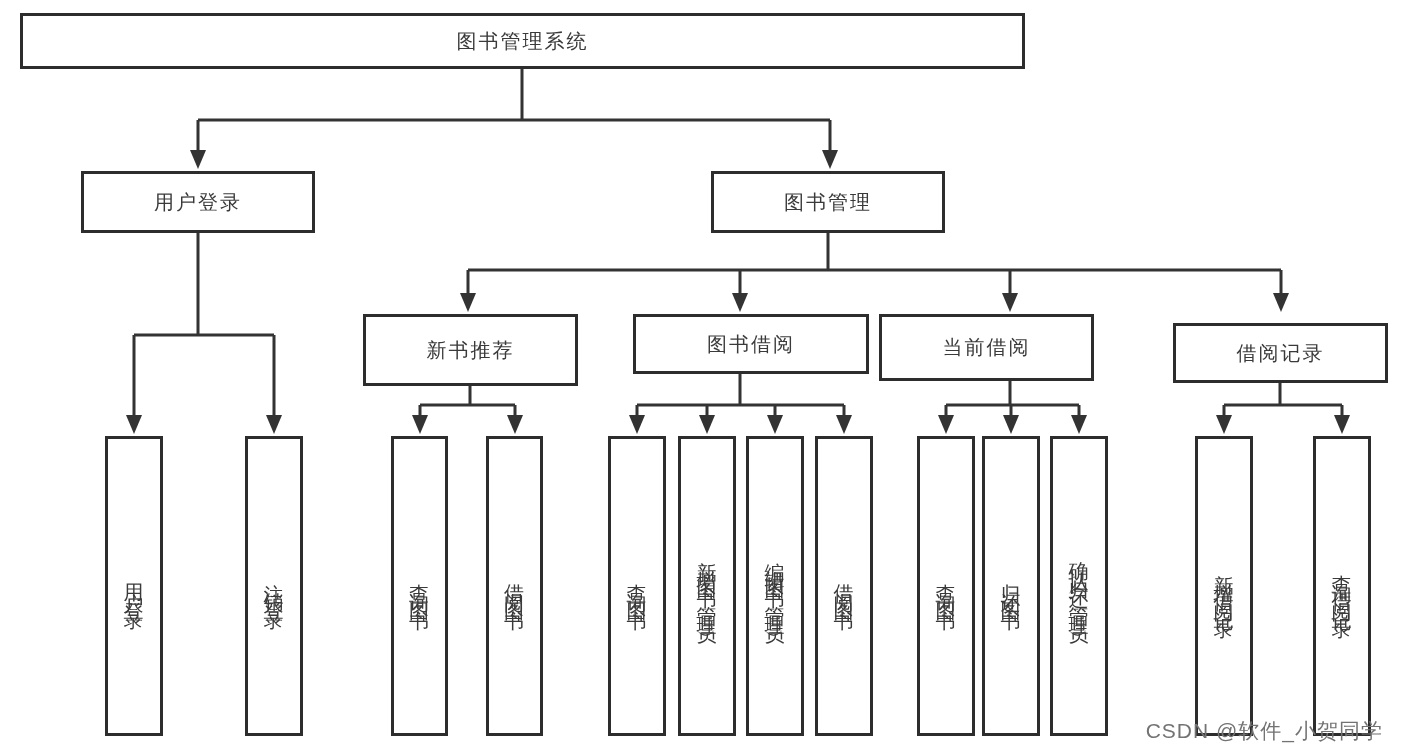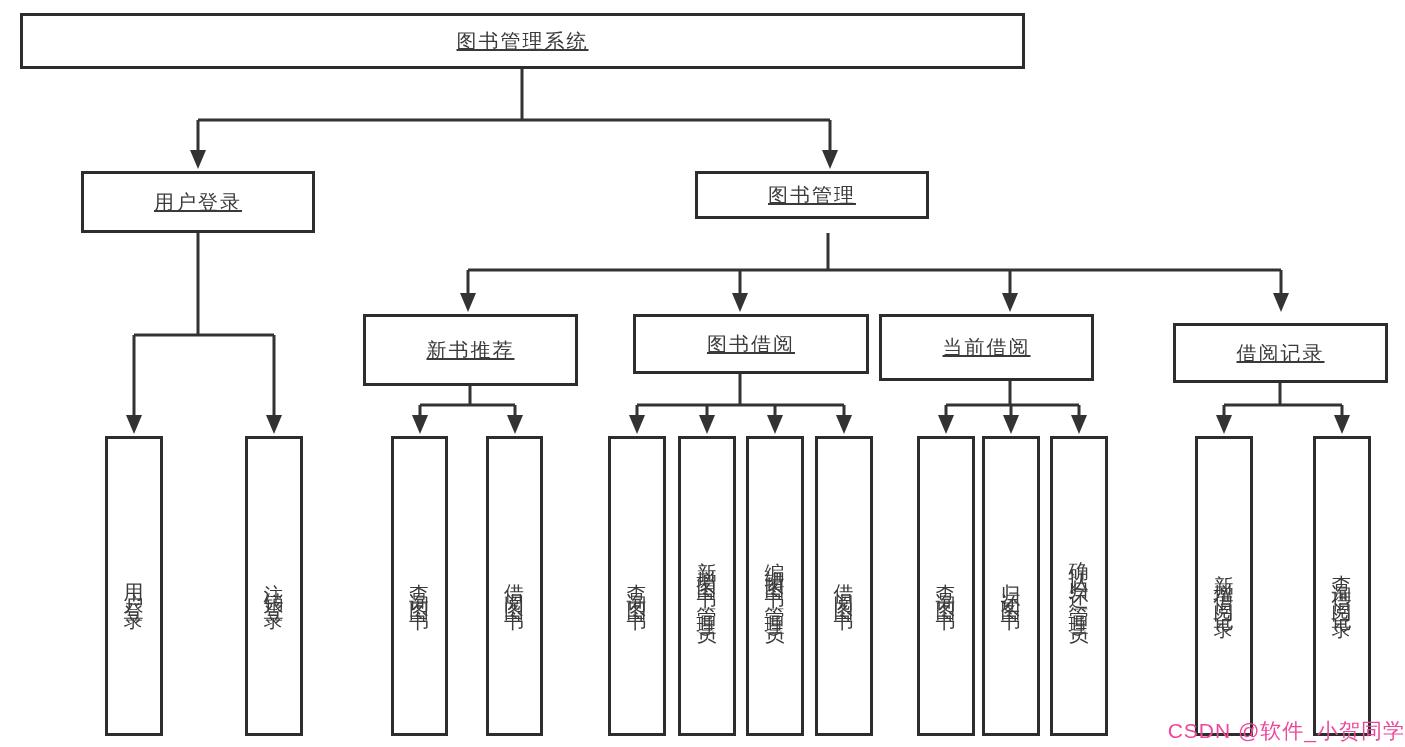--- a/index.html
+++ b/index.html
@@ -16,43 +16,42 @@
     position:absolute;left:0;top:0;width:1405px;height:747px;
   }
   .hbox{
     position:absolute;
     background:#ffffff;
     border:3px solid #2d2d2d;
     display:flex;align-items:center;justify-content:center;
     font-size:20px;
     letter-spacing:2px;
     white-space:nowrap;
-    text-decoration:underline;
   }
   .vbox{
     position:absolute;
     top:436px;
     width:58px;height:300px;
     background:#ffffff;
     border:3px solid #2d2d2d;
     display:flex;align-items:center;justify-content:center;
   }
   .vbox span{
     writing-mode:vertical-rl;
     text-orientation:mixed;
     font-size:20px;
     line-height:1;
     letter-spacing:9px;
     white-space:nowrap;
   }
   .watermark{
     position:absolute;
-    right:0;bottom:2px;
+    right:22px;bottom:2px;
     font-size:21px;
-    color:#ec4899;
+    color:#737373;
     letter-spacing:1px;
   }
 </style>
 </head>
 <body>
 
 <div class="stage">
 
   <svg class="connectors" viewBox="0 0 1405 747">
     <g stroke="#333333" stroke-width="3" fill="none">
@@ -87,21 +86,21 @@
     </g>
   </svg>
 
   <div class="hbox" style="left:20px;top:13px;width:1005px;height:56px">
     <span>图书管理系统</span>
   </div>
 
   <div class="hbox" style="left:81px;top:171px;width:234px;height:62px">
     <span>用户登录</span>
   </div>
-  <div class="hbox" style="left:695px;top:171px;width:234px;height:48px">
+  <div class="hbox" style="left:711px;top:171px;width:234px;height:62px">
     <span>图书管理</span>
   </div>
 
   <div class="hbox" style="left:363px;top:314px;width:215px;height:72px">
     <span>新书推荐</span>
   </div>
   <div class="hbox" style="left:633px;top:314px;width:236px;height:60px">
     <span>图书借阅</span>
   </div>
   <div class="hbox" style="left:879px;top:314px;width:215px;height:67px">

